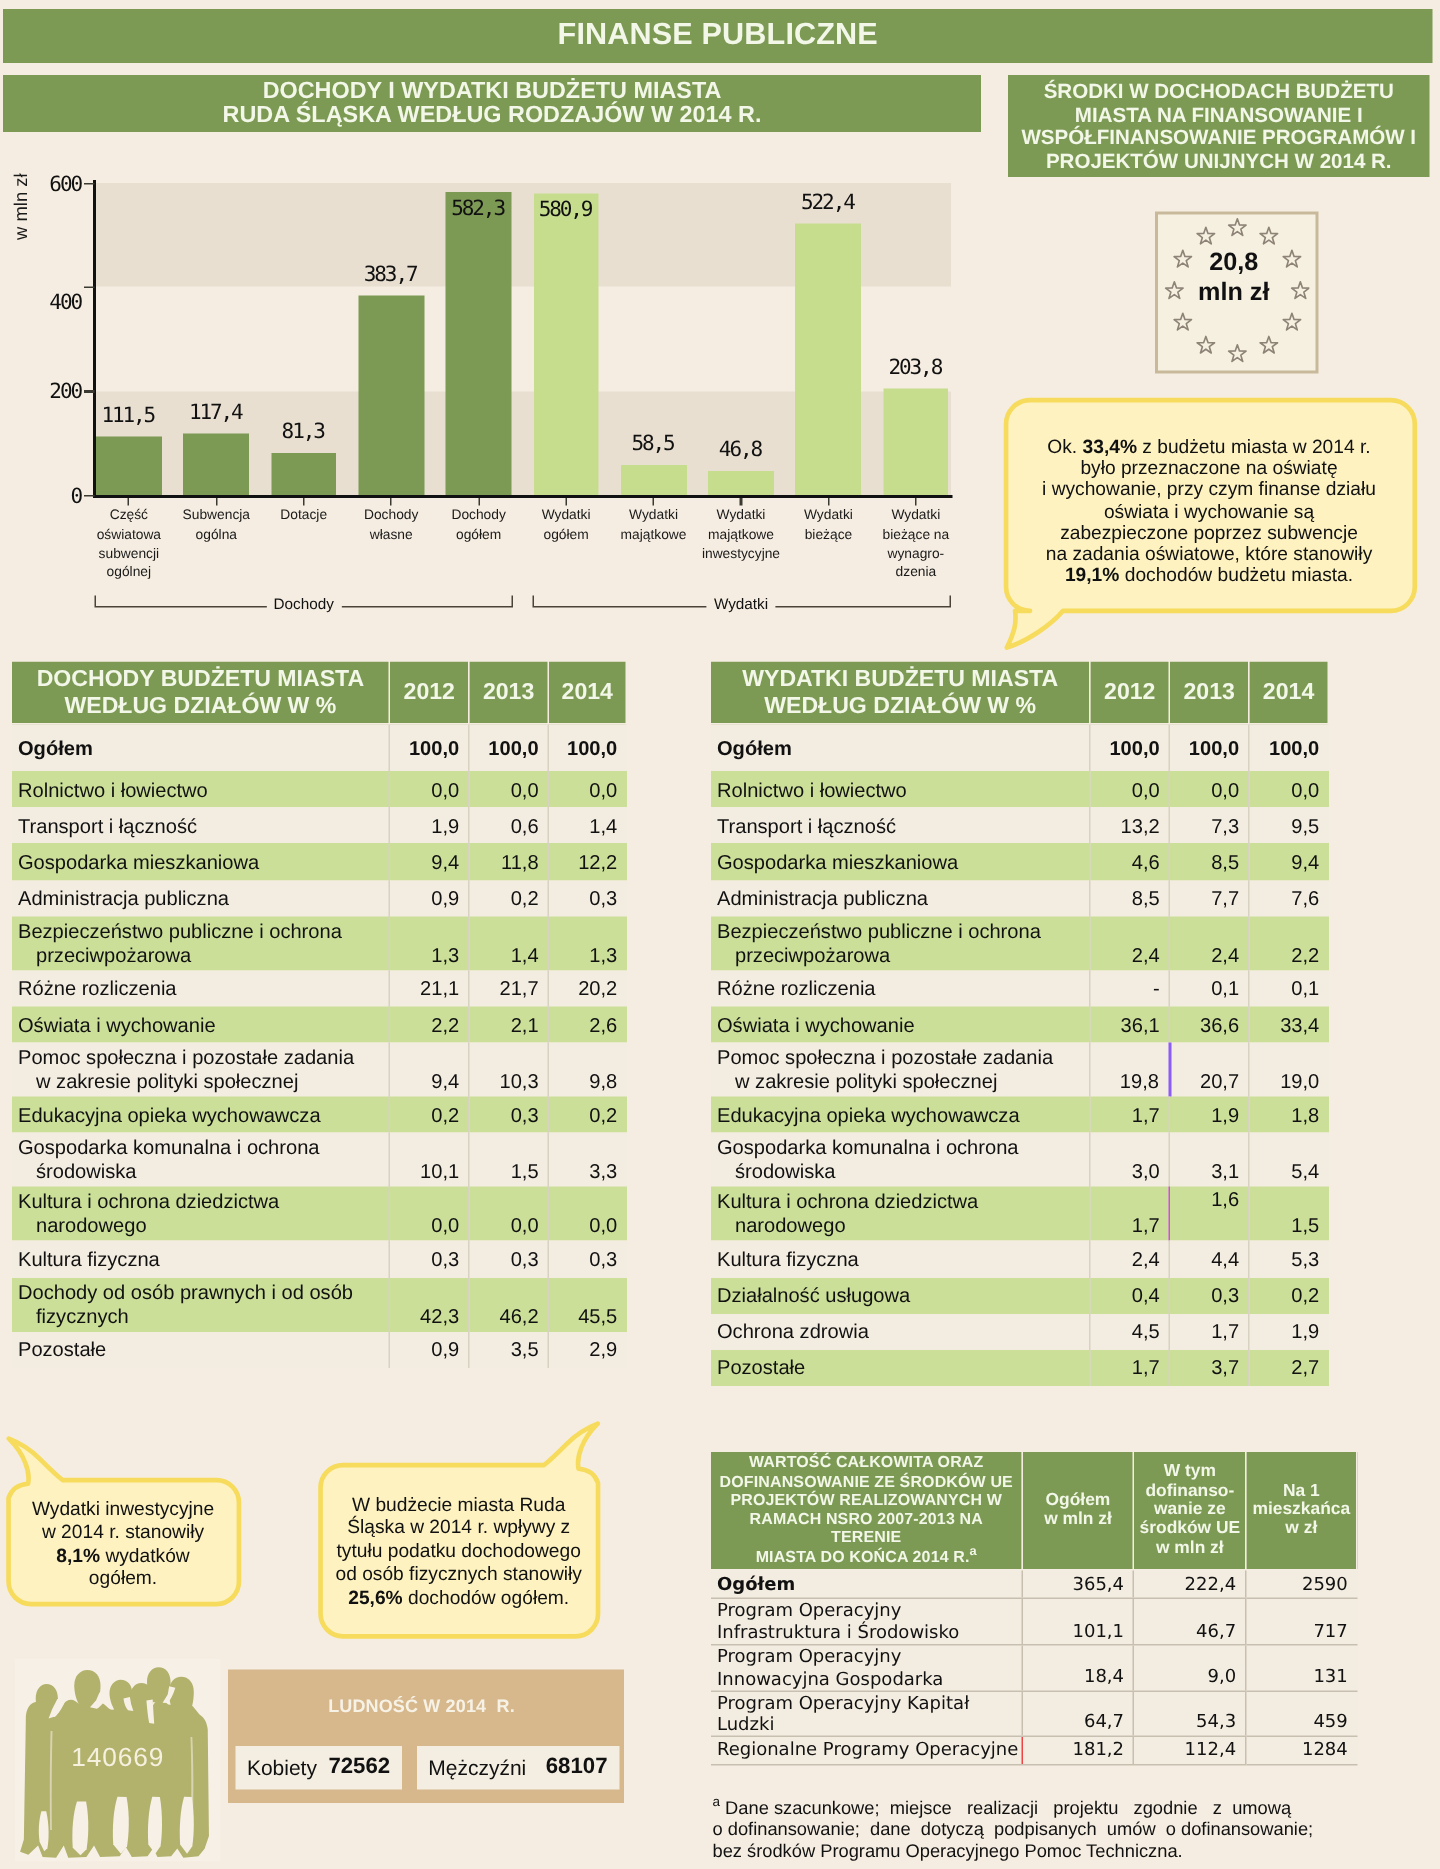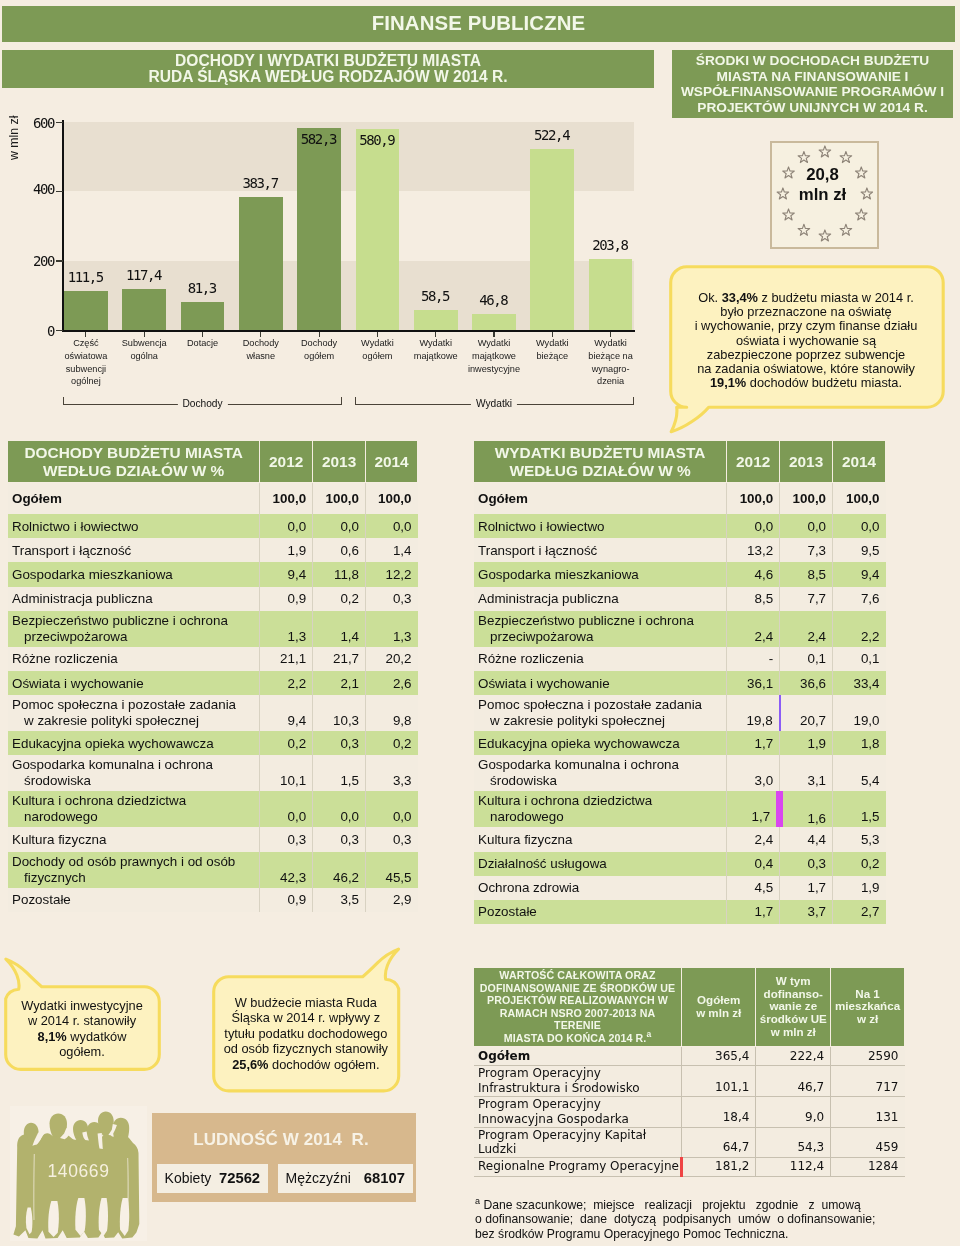--- a/index.html
+++ b/index.html
@@ -65,21 +65,21 @@
   </div>
 <div id="chart">
 <div class="ylabel">w mln zł</div>
 <div class="band" style="left:63px;top:122px;width:571px;height:69.3px"></div>
 <div class="band" style="left:63px;top:260.7px;width:571px;height:69.3px"></div>
 <div class="axisY"></div>
 <div class="axisX"></div>
 <div class="ytickmark" style="left:56px;top:121.5px"></div>
 <div class="ytick" style="left:12px;width:42px;top:114.5px">600</div>
 <div class="ytickmark" style="left:56px;top:190.8px"></div>
-<div class="ytick" style="left:12px;width:42px;top:181px">400</div>
+<div class="ytick" style="left:12px;width:42px;top:194px">400</div>
 <div class="ytickmark" style="left:56px;top:260.2px"></div>
 <div class="ytick" style="left:12px;width:42px;top:253.2px">200</div>
 <div class="ytickmark" style="left:56px;top:329.5px"></div>
 <div class="ytick" style="left:12px;width:42px;top:322.5px">0</div>
 <div class="bar" style="left:64.0px;top:291.3px;height:38.7px;background:#7d9a55"></div>
 <div class="barlabel" style="left:56.0px;width:59.8px;top:269.3px">111,5</div>
 <div class="xtickmark" style="left:85.3px;top:332px"></div>
 <div class="catlabel" style="left:55.0px;width:61.8px;top:337px"><span>Część</span><br><span>oświatowa</span><br><span>subwencji</span><br><span>ogólnej</span></div>
 <div class="bar" style="left:122.3px;top:289.3px;height:40.7px;background:#7d9a55"></div>
 <div class="barlabel" style="left:114.3px;width:59.8px;top:267.3px">117,4</div>
@@ -343,21 +343,21 @@
       </tr>
       <tr style="background:#f3ece0;height:36px">
         <td class="lab" style="vertical-align:top;padding-top:2px;line-height:16px;"><span>Gospodarka komunalna i ochrona</span><br><span style="padding-left:12px;display:inline-block">środowiska</span></td>
         <td class="num" style="vertical-align:bottom;padding-bottom:3px;border-left:1px solid #d8d2c2;">3,0</td>
         <td class="num" style="vertical-align:bottom;padding-bottom:3px;border-left:1px solid #d8d2c2;">3,1</td>
         <td class="num" style="vertical-align:bottom;padding-bottom:3px;border-left:1px solid #d8d2c2;">5,4</td>
       </tr>
       <tr style="background:#cbdf98;height:36px">
         <td class="lab" style="vertical-align:top;padding-top:2px;line-height:16px;"><span>Kultura i ochrona dziedzictwa</span><br><span style="padding-left:12px;display:inline-block">narodowego</span></td>
         <td class="num" style="vertical-align:bottom;padding-bottom:3px;border-left:1px solid #d8d2c2;">1,7</td>
-        <td class="num" style="vertical-align:bottom;padding-bottom:1px;border-left:7px solid #d946ef;">1,6</td>
+        <td class="num" style="vertical-align:bottom;padding-bottom:20px;border-left:1px solid #d946ef;">1,6</td>
         <td class="num" style="vertical-align:bottom;padding-bottom:3px;border-left:1px solid #d8d2c2;">1,5</td>
       </tr>
       <tr style="background:#f3ece0;height:24.2px">
         <td class="lab" style="vertical-align:middle;"><span>Kultura fizyczna</span></td>
         <td class="num" style="vertical-align:middle;border-left:1px solid #d8d2c2;">2,4</td>
         <td class="num" style="vertical-align:middle;border-left:1px solid #d8d2c2;">4,4</td>
         <td class="num" style="vertical-align:middle;border-left:1px solid #d8d2c2;">5,3</td>
       </tr>
       <tr style="background:#cbdf98;height:24.2px">
         <td class="lab" style="vertical-align:middle;"><span>Działalność usługowa</span></td>
@@ -413,21 +413,21 @@
 <path d="M74.4,92.0 c2.3,12.3 1.5,25.6 0.3,32.8 l-4.1,5.1 l-5.1,-6.2 c-0.8,-11.3 0.2,-23.6 2.8,-31.8 z"></path>
 <path d="M96.6,92.0 c2.1,12.3 1.5,25.6 0.4,32.8 l-3.5,5.1 l-4.6,-6.2 c-0.8,-11.3 0.2,-23.6 2.6,-31.8 z"></path>
 <path d="M117.8,92.0 c2.1,12.3 1.5,25.6 0.4,32.8 l-3.5,5.1 l-4.6,-6.2 c-0.8,-11.3 0.2,-23.6 2.6,-31.8 z"></path>
 <path d="M25.0,48 c-0.5,20 -0.7,44 -0.4,66 l-1.2,0 c-0.4,-22 -0.2,-46 0.3,-66 z" opacity="0.55"></path>
 <path d="M118.2,52 c0.8,16 0.9,36 0.4,56 l-1.3,0 c0.4,-20 0.3,-40 -0.3,-56 z" opacity="0.55"></path>
 </g>
 </svg>
 <div class="abs" style="left:0;top:55px;width:137px;text-align:center;font-size:17.5px;color:#f6f0df;letter-spacing:.6px">140669</div>
 </div>
 <div class="abs" id="ludnosc" style="left:152px;top:1113px;width:264px;height:89px;background:#d7b88d">
-<div class="abs" style="left:-3px;top:17px;width:264px;text-align:center;font-size:17px;font-weight:bold;color:#f7f2e6;letter-spacing:.1px;white-space:pre">LUDNOŚĆ W 2014  R.</div>
+<div class="abs" style="left:-3px;top:17px;width:264px;text-align:center;font-size:12px;font-weight:bold;color:#f7f2e6;letter-spacing:.1px;white-space:pre">LUDNOŚĆ W 2014  R.</div>
 <div class="abs" style="left:4.6px;top:50.5px;width:111.5px;height:29.8px;background:#f4eee2;display:flex;align-items:center;justify-content:space-between;padding:0 8px;box-sizing:border-box">
 <span style="font-size:14px;color:#111">Kobiety</span>
 <span style="font-size:14.8px;font-weight:bold;color:#111">72562</span>
 </div>
 <div class="abs" style="left:125.5px;top:50.5px;width:135.5px;height:29.8px;background:#f4eee2;display:flex;align-items:center;justify-content:space-between;padding:0 8px;box-sizing:border-box">
 <span style="font-size:14px;color:#111">Mężczyźni</span>
 <span style="font-size:14.8px;font-weight:bold;color:#111">68107</span>
 </div>
 </div>
 <table class="tbl tbl-ue" id="table_ue" style="left:473px;top:967px;width:432px;font-size:12.0px">
@@ -465,21 +465,21 @@
 <td class="num" style="vertical-align:bottom;border-left:1px solid #c7c0b0;border-bottom:1px solid #c7c0b0;padding-bottom:2px;">131</td>
 </tr>
 <tr style="background:#f3ece0;height:30.3px;line-height:14.5px">
 <td class="lab" style="vertical-align:top;line-height:14.5px;border-bottom:1px solid #c7c0b0;"><span>Program Operacyjny Kapitał</span><br><span>Ludzki</span></td>
 <td class="num" style="vertical-align:bottom;border-left:1px solid #c7c0b0;border-bottom:1px solid #c7c0b0;padding-bottom:2px;">64,7</td>
 <td class="num" style="vertical-align:bottom;border-left:1px solid #c7c0b0;border-bottom:1px solid #c7c0b0;padding-bottom:2px;">54,3</td>
 <td class="num" style="vertical-align:bottom;border-left:1px solid #c7c0b0;border-bottom:1px solid #c7c0b0;padding-bottom:2px;">459</td>
 </tr>
 <tr style="background:#f3ece0;height:18.8px;line-height:17.3px">
 <td class="lab" style="vertical-align:middle;border-bottom:1px solid #c7c0b0;"><span>Regionalne Programy Operacyjne</span></td>
-<td class="num" style="vertical-align:middle;border-left:3px solid #ef4444;border-bottom:1px solid #c7c0b0;margin-top:36px;">181,2</td>
+<td class="num" style="vertical-align:middle;border-left:1px solid #ef4444;border-bottom:1px solid #c7c0b0;margin-top:36px;">181,2</td>
 <td class="num" style="vertical-align:middle;border-left:1px solid #c7c0b0;border-bottom:1px solid #c7c0b0;">112,4</td>
 <td class="num" style="vertical-align:middle;border-left:1px solid #c7c0b0;border-bottom:1px solid #c7c0b0;">1284</td>
 </tr>
 </tbody>
   </table>
 <div class="abs" id="ue-footnote" style="left:475px;top:1193.5px;width:450px;font-size:12.2px;line-height:14.5px;color:#111">
 <sup style="font-size:9px;vertical-align:5px">a</sup>
 <span style="white-space:pre">Dane szacunkowe;  miejsce   realizacji   projektu   zgodnie   z  umową</span><br>
 <span style="white-space:pre">o dofinansowanie;  dane  dotyczą  podpisanych  umów  o dofinansowanie;</span><br>
 <span style="white-space:pre">bez środków Programu Operacyjnego Pomoc Techniczna.</span>

